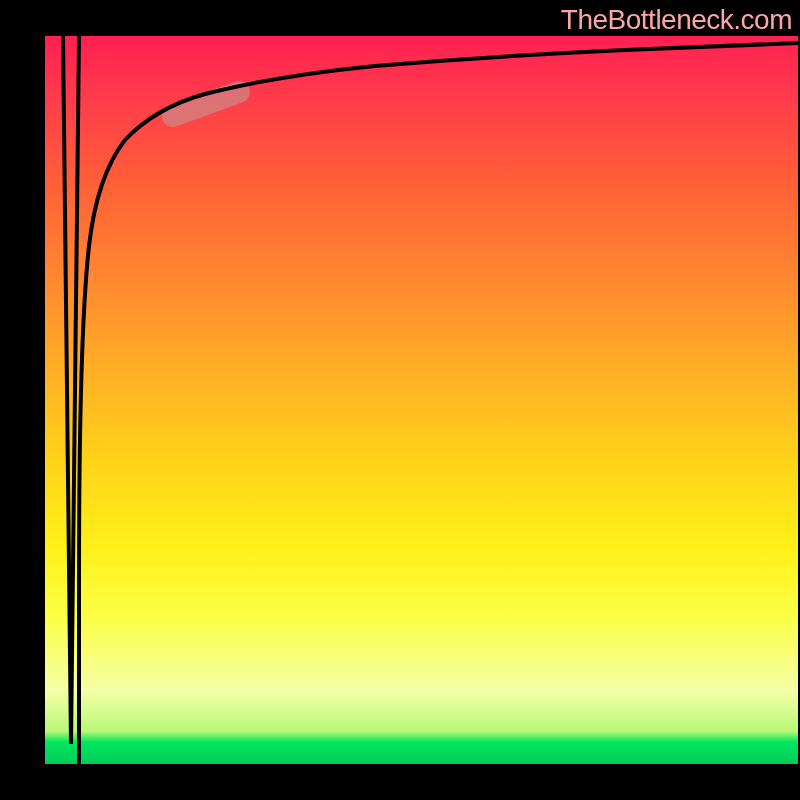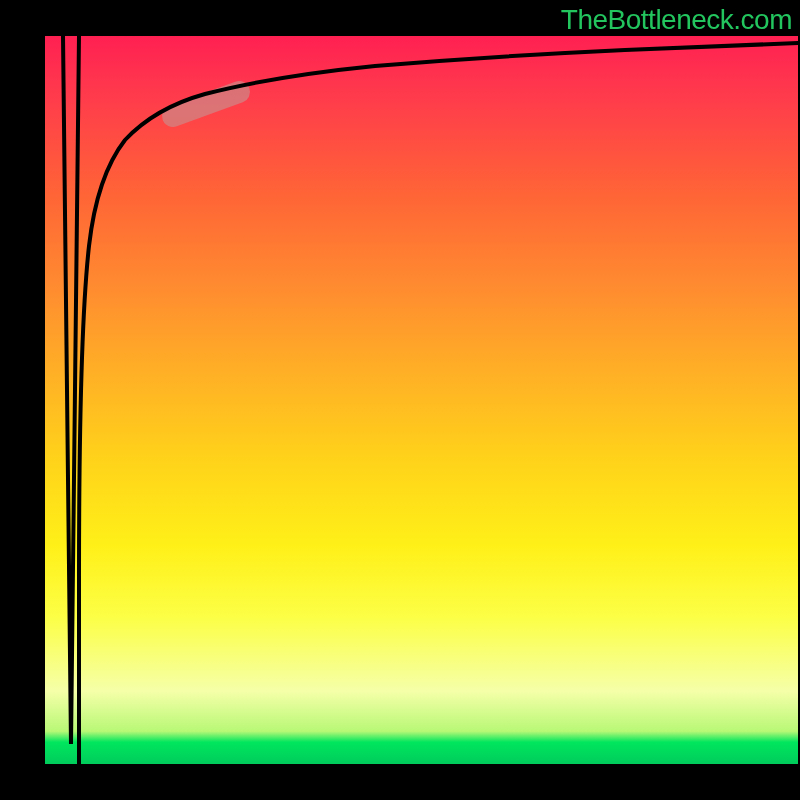--- a/index.html
+++ b/index.html
@@ -13,21 +13,21 @@
   .container {
     position: absolute;
     inset: 0;
   }
   .watermark {
     position: absolute;
     top: 4px;
     right: 8px;
     font-size: 28px;
     font-weight: 400;
-    color: #22c55e;
+    color: #fca5a5;
     letter-spacing: -0.5px;
     z-index: 10;
     margin-left: 37px;
   }
   .plot-area {
     position: absolute;
     left: 45px;
     right: 2px;
     top: 36px;
     bottom: 36px;

